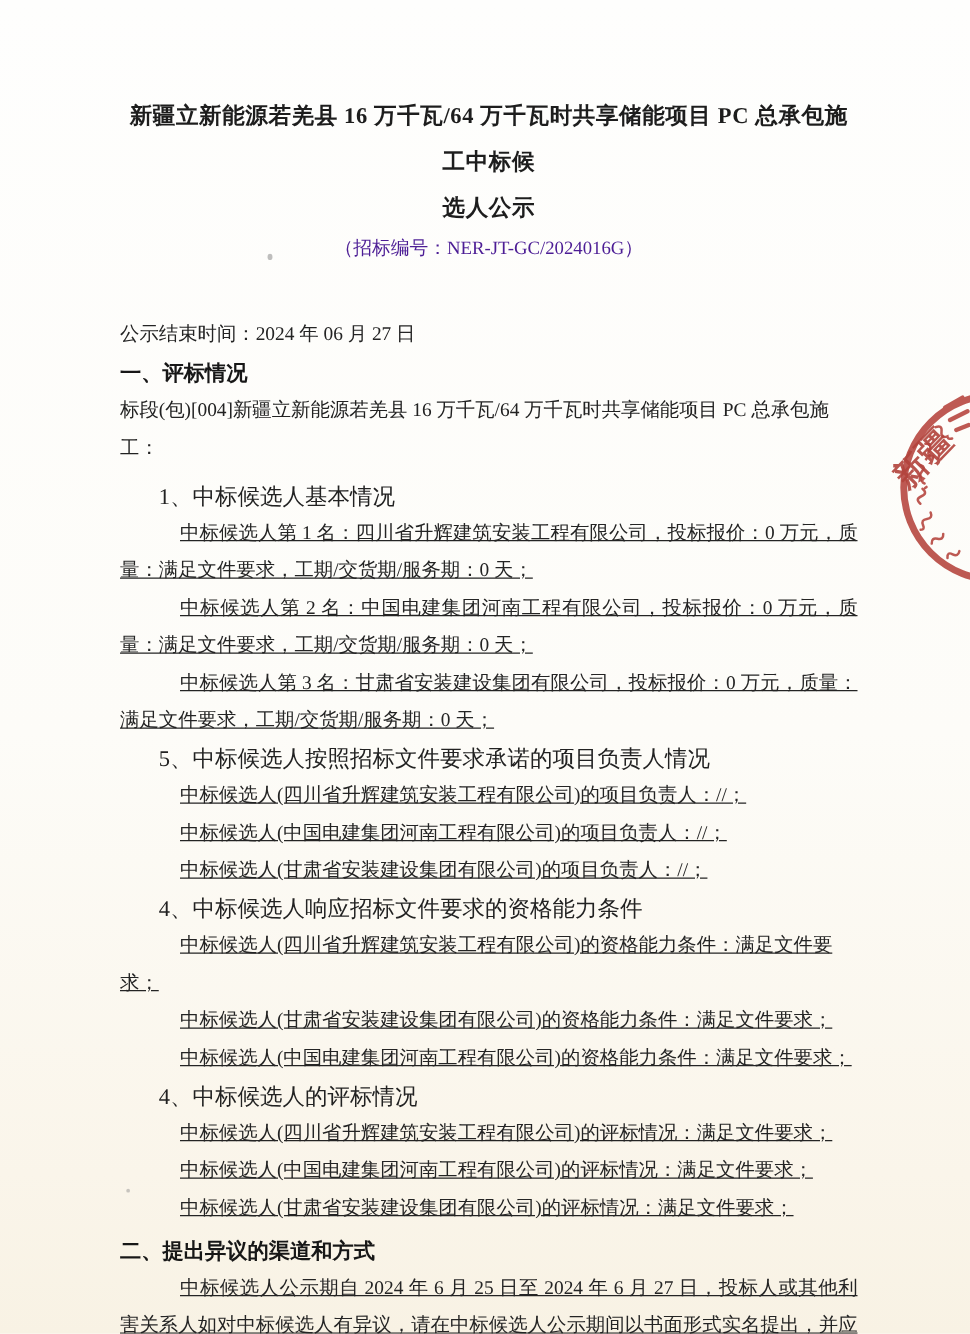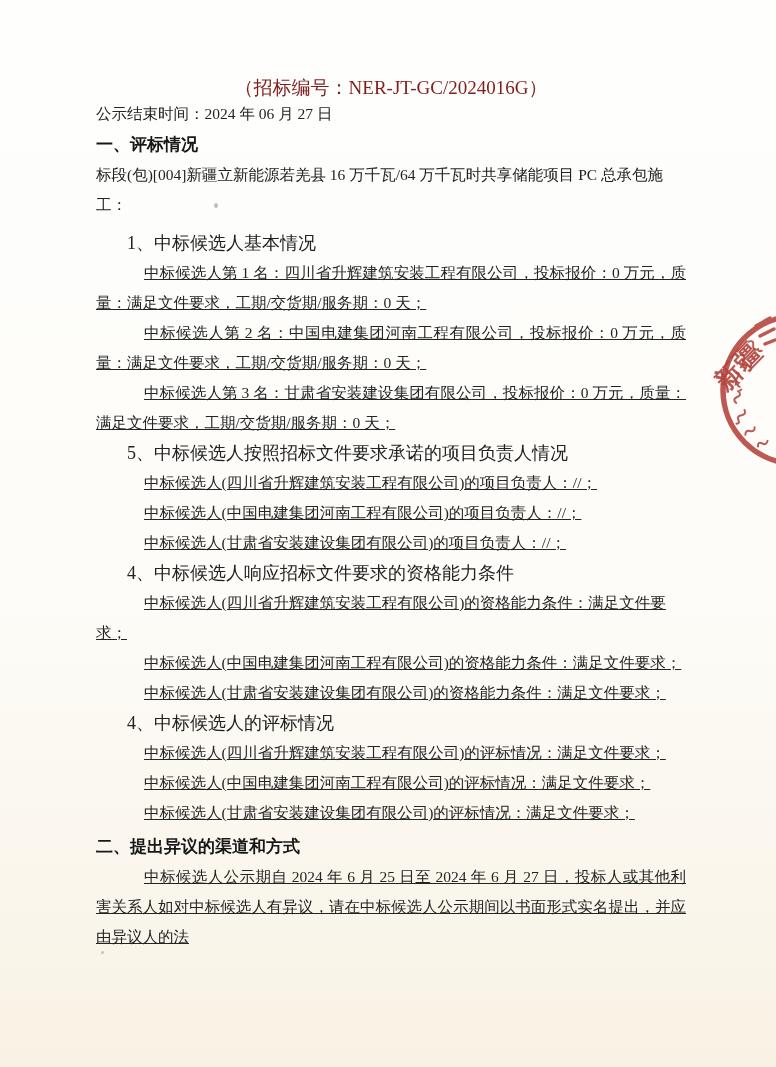--- a/index.html
+++ b/index.html
@@ -11,24 +11,24 @@
   }
   .doc{
     position:absolute;left:96px;top:0;width:590px;padding-top:74px;
   }
   .title{
     margin:0;font-size:18px;font-weight:bold;line-height:37px;
     text-align:center;letter-spacing:0.5px;color:#1d1d1d;
   }
   .title .tline{display:block;}
   .tender{
-    margin:0;font-size:19px;line-height:28px;text-align:center;color:#7f1d1d;
+    margin:0;font-size:15px;line-height:28px;text-align:center;color:#4c1d95;
   }
   .endtime{
-    font-size:15.5px;line-height:24px;color:#242424;
+    margin-top:43px;font-size:15.5px;line-height:24px;color:#242424;
   }
   .h-major{
     margin:4px 0 0 0;font-size:17px;font-weight:bold;line-height:30px;color:#171717;
   }
   .lot{margin:0;font-size:15.5px;line-height:30px;}
   .h-sub{
     margin:8px 0 0 0;font-size:18px;font-weight:normal;line-height:30px;
     padding-left:31px;color:#222;font-family:Liberation Serif, serif;
   }
   .h-sub.tight{margin-top:0;}
@@ -42,20 +42,24 @@
   }
   .speck{position:absolute;border-radius:50%;background:#8a8a8a;}
   .speck.s1{left:214px;top:203px;width:4px;height:5px;opacity:.55;}
   .speck.s2{left:101px;top:951px;width:3px;height:3px;opacity:.45;}
 </style>
 </head>
 <body>
 
 <div class="doc">
 
+  <h1 class="title">
+    <span class="tline">新疆立新能源若羌县 16 万千瓦/64 万千瓦时共享储能项目 PC 总承包施工中标候</span>
+    <span class="tline">选人公示</span>
+  </h1>
 
   <div class="tender">（招标编号：NER-JT-GC/2024016G）</div>
 
   <div class="endtime">公示结束时间：2024 年 06 月 27 日</div>
 
   <h2 class="h-major">一、评标情况</h2>
 
   <p class="lot">标段(包)[004]新疆立新能源若羌县 16 万千瓦/64 万千瓦时共享储能项目 PC 总承包施工：</p>
 
   <h3 class="h-sub">1、中标候选人基本情况</h3>
@@ -63,22 +67,22 @@
   <p class="body just">中标候选人第 2 名：中国电建集团河南工程有限公司，投标报价：0 万元，质量：满足文件要求，工期/交货期/服务期：0 天；</p>
   <p class="body just">中标候选人第 3 名：甘肃省安装建设集团有限公司，投标报价：0 万元，质量：满足文件要求，工期/交货期/服务期：0 天；</p>
 
   <h3 class="h-sub tight">5、中标候选人按照招标文件要求承诺的项目负责人情况</h3>
   <p class="body">中标候选人(四川省升辉建筑安装工程有限公司)的项目负责人：//；</p>
   <p class="body">中标候选人(中国电建集团河南工程有限公司)的项目负责人：//；</p>
   <p class="body">中标候选人(甘肃省安装建设集团有限公司)的项目负责人：//；</p>
 
   <h3 class="h-sub tight">4、中标候选人响应招标文件要求的资格能力条件</h3>
   <p class="body">中标候选人(四川省升辉建筑安装工程有限公司)的资格能力条件：满足文件要求；</p>
+  <p class="body">中标候选人(甘肃省安装建设集团有限公司)的资格能力条件：满足文件要求；</p>
   <p class="body">中标候选人(中国电建集团河南工程有限公司)的资格能力条件：满足文件要求；</p>
-  <p class="body">中标候选人(甘肃省安装建设集团有限公司)的资格能力条件：满足文件要求；</p>
 
   <h3 class="h-sub tight">4、中标候选人的评标情况</h3>
   <p class="body">中标候选人(四川省升辉建筑安装工程有限公司)的评标情况：满足文件要求；</p>
   <p class="body">中标候选人(中国电建集团河南工程有限公司)的评标情况：满足文件要求；</p>
   <p class="body">中标候选人(甘肃省安装建设集团有限公司)的评标情况：满足文件要求；</p>
 
   <h2 class="h-major">二、提出异议的渠道和方式</h2>
   <p class="body just">中标候选人公示期自 2024 年 6 月 25 日至 2024 年 6 月 27 日，投标人或其他利害关系人如对中标候选人有异议，请在中标候选人公示期间以书面形式实名提出，并应由异议人的法</p>
 
 </div>

